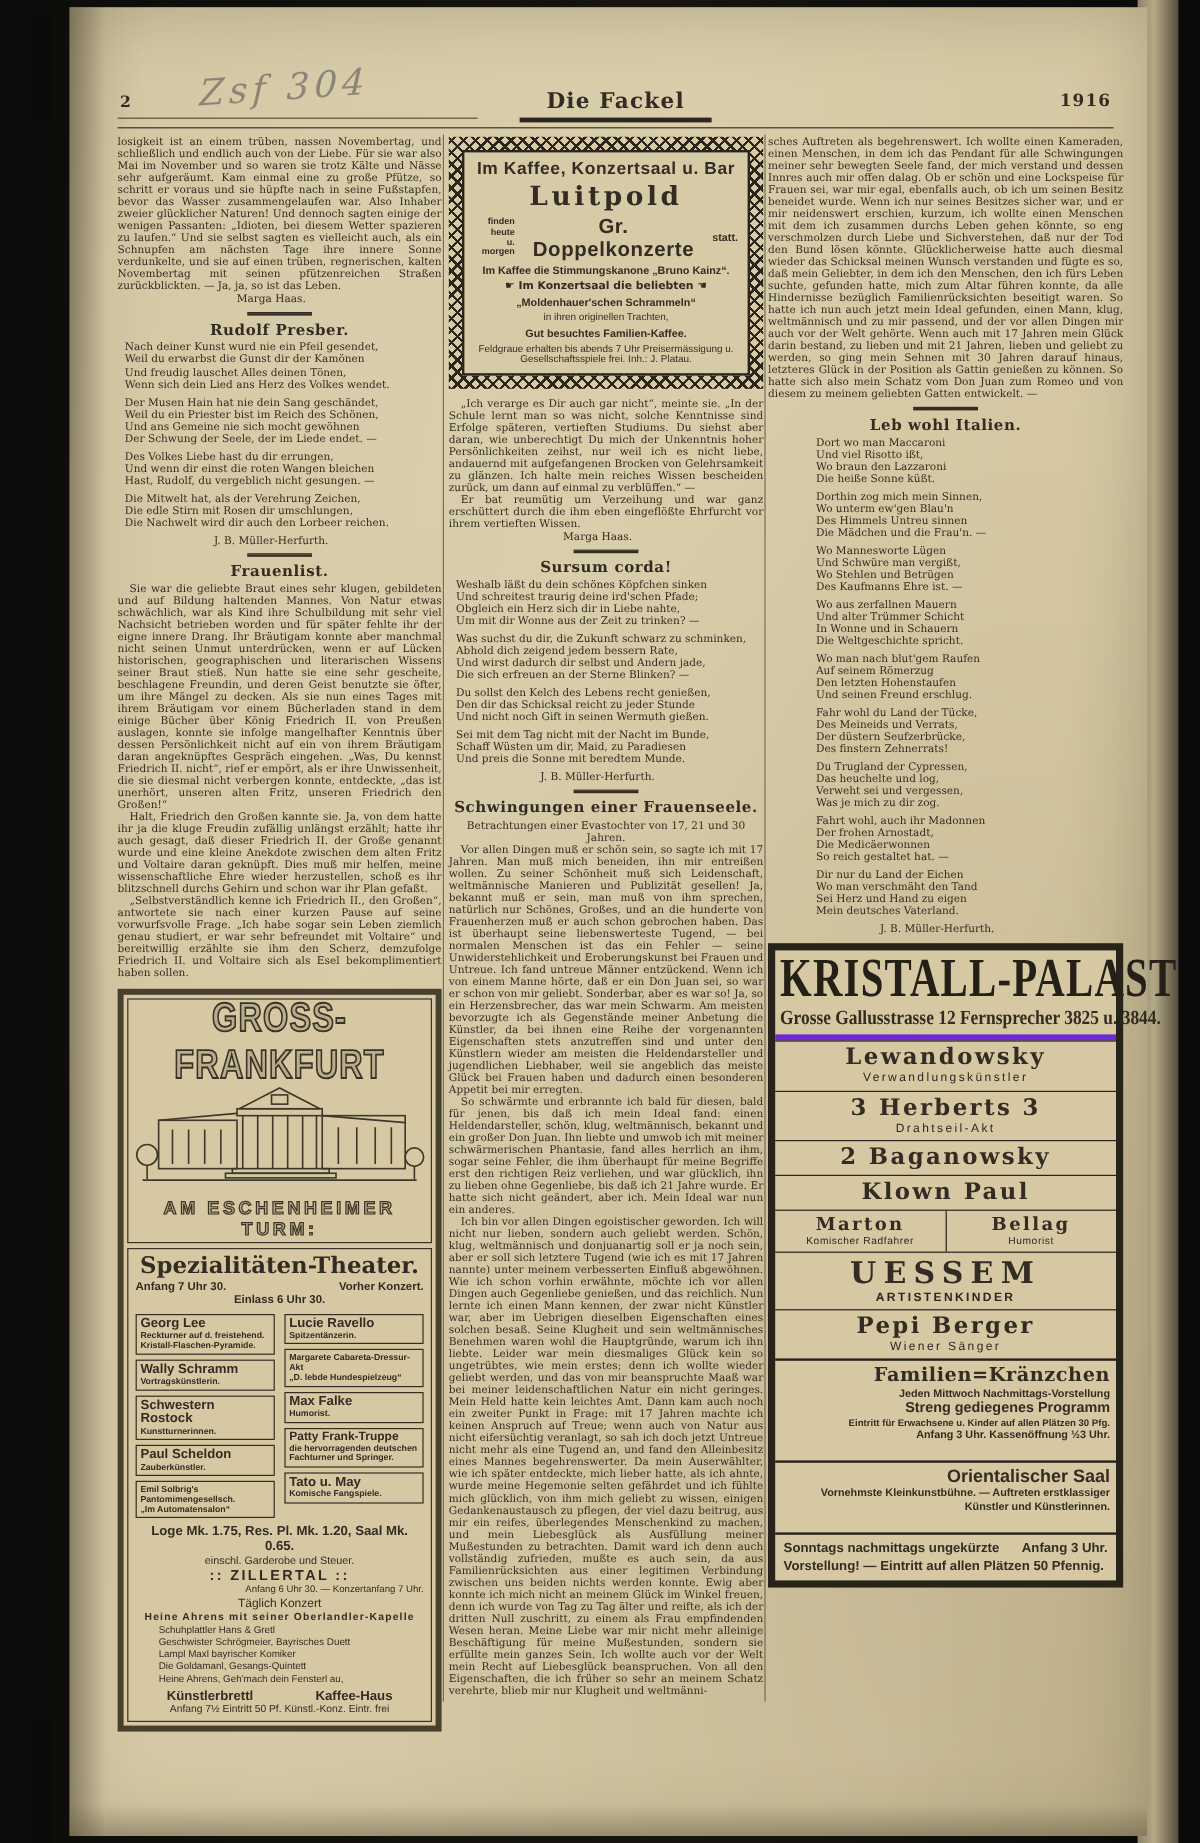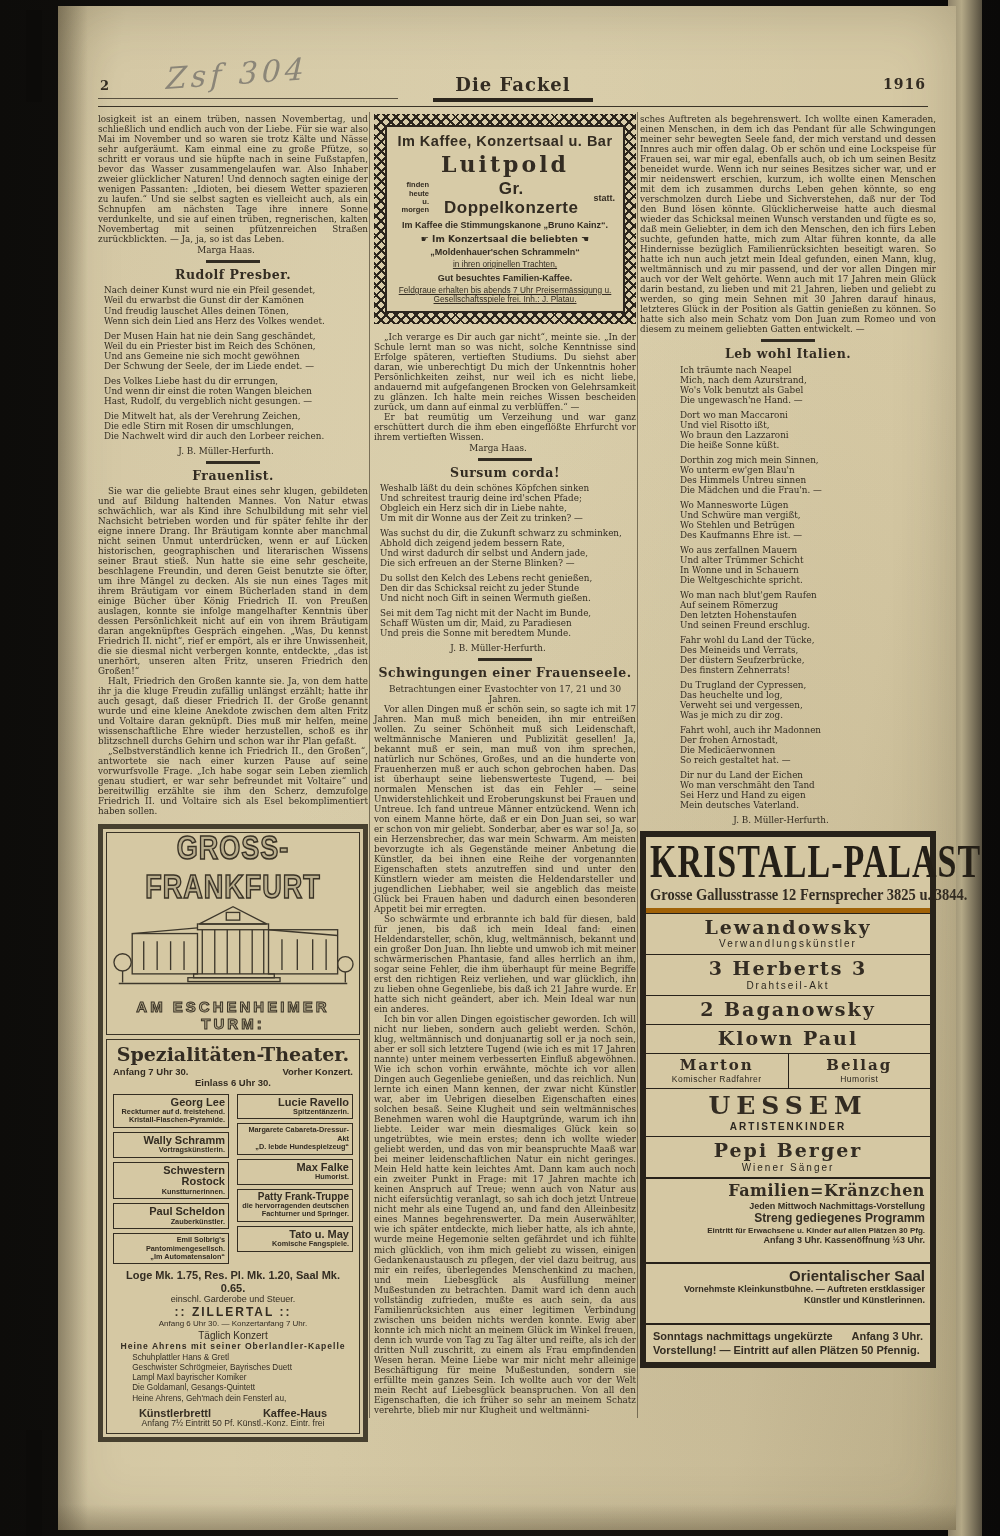--- a/index.html
+++ b/index.html
@@ -66,54 +66,54 @@
   .luit-in { background:#d7cba7; border:2px solid #2b251c; padding:6px 8px; text-align:center;
     font-family:"Liberation Sans", sans-serif; }
   .luit-line1 { font-size:14.5px; font-weight:bold; letter-spacing:.5px; }
   .luit-name { font-family:"DejaVu Serif", serif; font-size:22px; font-weight:bold; letter-spacing:3px; margin:2px 0; }
   .luit-row { display:flex; align-items:center; justify-content:center; gap:5px; margin:2px 0; }
   .luit-pre { font-size:7.5px; font-weight:bold; line-height:1.1; text-align:right; white-space:pre-line; }
   .luit-main { font-size:17px; font-weight:bold; letter-spacing:.5px; }
   .luit-statt { font-size:9px; font-weight:bold; }
   .luit-s { font-size:9px; font-weight:bold; margin-top:3px; }
   .luit-hand { font-family:"DejaVu Sans", sans-serif; }
-  .luit-small { font-size:8.3px; margin-top:3px;text-decoration:underline; }
+  .luit-small { font-size:8.3px; margin-top:3px; }
 
   
   .gf { margin-top:8px; border:5px solid #47402f; background:#d5c8a3; padding:3px; }
   .gf-top { border:1.5px solid #3a3326; padding:4px 2px 2px; text-align:center; }
   .gf-title { font-family:"Liberation Sans", sans-serif; font-weight:bold; font-size:27px; letter-spacing:1px;
     color:rgba(58,51,38,.18); -webkit-text-stroke:1.3px #3a3326; transform:scaleY(1.25); }
   .gf-sub { font-family:"Liberation Sans", sans-serif; font-weight:bold; font-size:15px; letter-spacing:3px;
     color:rgba(58,51,38,.18); -webkit-text-stroke:1px #3a3326; margin-top:1px; }
   .gf-theater { border:1.5px solid #3a3326; margin-top:4px; padding:4px 6px; }
   .gft-title { text-align:center; font-size:19px; font-weight:bold; font-family:"DejaVu Serif", serif; }
   .gft-times { display:flex; justify-content:space-between; font-family:"Liberation Sans", sans-serif;
     font-weight:bold; font-size:9.5px; margin-top:1px; }
   .gft-einlass { text-align:center; font-family:"Liberation Sans", sans-serif; font-weight:bold; font-size:9.5px; }
   .gf-grid { display:flex; gap:8px; margin-top:5px; }
   .gf-col { flex:1; display:flex; flex-direction:column; gap:4px; }
-  .gf-box { border:1.5px solid #332d22; padding:2px 3px; text-align:right;
+  .gf-box { border:1.5px solid #332d22; padding:2px 3px; text-align:left;
     font-family:"Liberation Sans", sans-serif; }
   .gf-name { font-weight:bold; font-size:11px; line-height:1.05; }
   .gf-desc { font-size:7.3px; font-weight:bold; line-height:1.15; }
   .gf-prices { text-align:center; font-family:"Liberation Sans", sans-serif; margin-top:5px; }
   .gfp1 { font-weight:bold; font-size:11px; }
   .gfp2 { font-size:9px; }
   .gf-zl { font-weight:bold; font-size:12px; letter-spacing:2px; margin-top:1px; }
-  .gf-zt { font-size:8px; }
+  .gf-zt { font-size:8px;text-align:right; }
   .gf-tk { font-size:10px; margin-top:2px; }
   .gf-kap { font-size:8.6px; font-weight:bold; letter-spacing:1px; }
   .gf-acts { font-size:8.2px; text-align:left; width:84%; margin:1px auto 0; white-space:pre-line; line-height:1.25; }
   .gf-foot { display:flex; justify-content:space-around; font-weight:bold; font-size:11px; margin-top:3px; }
   .gf-foot2 { font-size:8.6px; font-weight:normal; text-align:center; }
 
   
   .kp { margin-top:6px; border:6px solid #27221a; background:#d5c8a3; font-family:"Liberation Sans", sans-serif; }
-  .kp-head { border-bottom:5px solid #a16207; padding:6px 4px 5px; text-align:right; }
+  .kp-head { border-bottom:5px solid #6d28d9; padding:6px 4px 5px; text-align:right; }
   .kp-title { font-family:"Liberation Serif", serif; font-weight:bold; font-size:34px; letter-spacing:1px;
     transform:scaleY(1.35); color:#241f17; white-space:nowrap; }
   .kp-addr { font-family:"Liberation Serif", serif; font-weight:bold; font-size:14.5px; margin-top:4px;
     transform:scaleY(1.15); white-space:nowrap; }
   .kp-row { border-top:1.5px solid #27221a; text-align:center; padding:4px 2px; }
   .kp-row:first-of-type { border-top:none; }
   .kp-name { font-family:"DejaVu Serif", serif; font-weight:bold; font-size:19px; letter-spacing:2px; line-height:1.05; }
   .kp-desc { font-size:10px; letter-spacing:2px; color:#2c2720; margin-top:1px; }
   .kp-pair { display:flex; border-top:1.5px solid #27221a; }
   .kp-cell { flex:1; text-align:center; padding:4px 2px; }
@@ -343,24 +343,20 @@
     <p class="body">So schwärmte und erbrannte ich bald für diesen, bald für jenen, bis daß ich mein Ideal fand: einen Heldendarsteller, schön, klug, weltmännisch, bekannt und ein großer Don Juan. Ihn liebte und umwob ich mit meiner schwärmerischen Phantasie, fand alles herrlich an ihm, sogar seine Fehler, die ihm überhaupt für meine Begriffe erst den richtigen Reiz verliehen, und war glücklich, ihn zu lieben ohne Gegenliebe, bis daß ich 21 Jahre wurde. Er hatte sich nicht geändert, aber ich. Mein Ideal war nun ein anderes.</p>
     <p class="body">Ich bin vor allen Dingen egoistischer geworden. Ich will nicht nur lieben, sondern auch geliebt werden. Schön, klug, weltmännisch und donjuanartig soll er ja noch sein, aber er soll sich letztere Tugend (wie ich es mit 17 Jahren nannte) unter meinem verbesserten Einfluß abgewöhnen. Wie ich schon vorhin erwähnte, möchte ich vor allen Dingen auch Gegenliebe genießen, und das reichlich. Nun lernte ich einen Mann kennen, der zwar nicht Künstler war, aber im Uebrigen dieselben Eigenschaften eines solchen besaß. Seine Klugheit und sein weltmännisches Benehmen waren wohl die Hauptgründe, warum ich ihn liebte. Leider war mein diesmaliges Glück kein so ungetrübtes, wie mein erstes; denn ich wollte wieder geliebt werden, und das von mir beanspruchte Maaß war bei meiner leidenschaftlichen Natur ein nicht geringes. Mein Held hatte kein leichtes Amt. Dann kam auch noch ein zweiter Punkt in Frage: mit 17 Jahren machte ich keinen Anspruch auf Treue; wenn auch von Natur aus nicht eifersüchtig veranlagt, so sah ich doch jetzt Untreue nicht mehr als eine Tugend an, und fand den Alleinbesitz eines Mannes begehrenswerter. Da mein Auserwählter, wie ich später entdeckte, mich lieber hatte, als ich ahnte, wurde meine Hegemonie selten gefährdet und ich fühlte mich glücklich, von ihm mich geliebt zu wissen, einigen Gedankenaustausch zu pflegen, der viel dazu beitrug, aus mir ein reifes, überlegendes Menschenkind zu machen, und mein Liebesglück als Ausfüllung meiner Mußestunden zu betrachten. Damit ward ich denn auch vollständig zufrieden, mußte es auch sein, da aus Familienrücksichten aus einer legitimen Verbindung zwischen uns beiden nichts werden konnte. Ewig aber konnte ich mich nicht an meinem Glück im Winkel freuen, denn ich wurde von Tag zu Tag älter und reifte, als ich der dritten Null zuschritt, zu einem als Frau empfindenden Wesen heran. Meine Liebe war mir nicht mehr alleinige Beschäftigung für meine Mußestunden, sondern sie erfüllte mein ganzes Sein. Ich wollte auch vor der Welt mein Recht auf Liebesglück beanspruchen. Von all den Eigenschaften, die ich früher so sehr an meinem Schatz verehrte, blieb mir nur Klugheit und weltmänni-</p>
   </div>
 
   <div class="col col3">
     <p class="body noindent">sches Auftreten als begehrenswert. Ich wollte einen Kameraden, einen Menschen, in dem ich das Pendant für alle Schwingungen meiner sehr bewegten Seele fand, der mich verstand und dessen Innres auch mir offen dalag. Ob er schön und eine Lockspeise für Frauen sei, war mir egal, ebenfalls auch, ob ich um seinen Besitz beneidet wurde. Wenn ich nur seines Besitzes sicher war, und er mir neidenswert erschien, kurzum, ich wollte einen Menschen mit dem ich zusammen durchs Leben gehen könnte, so eng verschmolzen durch Liebe und Sichverstehen, daß nur der Tod den Bund lösen könnte. Glücklicherweise hatte auch diesmal wieder das Schicksal meinen Wunsch verstanden und fügte es so, daß mein Geliebter, in dem ich den Menschen, den ich fürs Leben suchte, gefunden hatte, mich zum Altar führen konnte, da alle Hindernisse bezüglich Familienrücksichten beseitigt waren. So hatte ich nun auch jetzt mein Ideal gefunden, einen Mann, klug, weltmännisch und zu mir passend, und der vor allen Dingen mir auch vor der Welt gehörte. Wenn auch mit 17 Jahren mein Glück darin bestand, zu lieben und mit 21 Jahren, lieben und geliebt zu werden, so ging mein Sehnen mit 30 Jahren darauf hinaus, letzteres Glück in der Position als Gattin genießen zu können. So hatte sich also mein Schatz vom Don Juan zum Romeo und von diesem zu meinem geliebten Gatten entwickelt. —</p>
     <div class="sec-rule"></div>
 
     <h3 class="art">Leb wohl Italien.</h3>
     <div style="margin-left:34px">
-      <div class="stanza">Ich träumte nach Neapel
-Mich, nach dem Azurstrand,
-Wo's Volk benutzt als Gabel
-Die ungewasch'ne Hand. —</div>
       <div class="stanza">Dort wo man Maccaroni
 Und viel Risotto ißt,
 Wo braun den Lazzaroni
 Die heiße Sonne küßt.</div>
       <div class="stanza">Dorthin zog mich mein Sinnen,
 Wo unterm ew'gen Blau'n
 Des Himmels Untreu sinnen
 Die Mädchen und die Frau'n. —</div>
       <div class="stanza">Wo Mannesworte Lügen
 Und Schwüre man vergißt,

